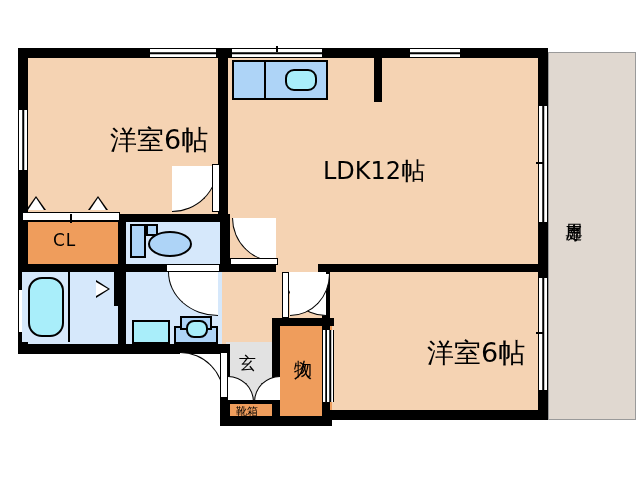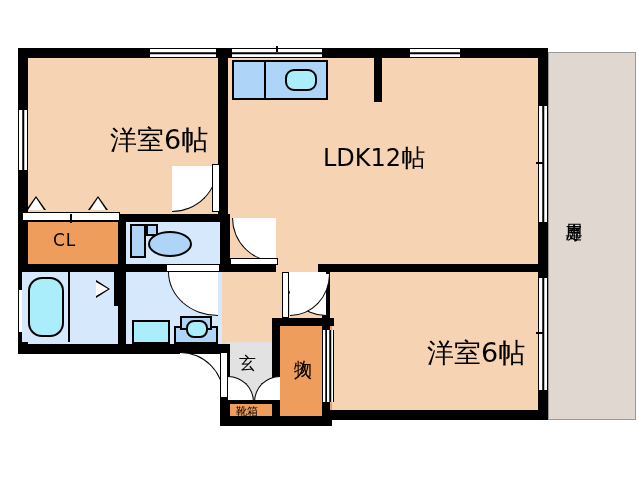--- a/index.html
+++ b/index.html
@@ -303,21 +303,21 @@
   <div class="abs toilet-bowl" style="left:148px; top:231px; width:44px; height:26px;"></div>
 
   <div class="abs wm-pan" style="left:132px; top:320px; width:38px; height:24px;"></div>
 
   <div class="abs lav-counter" style="left:174px; top:326px; width:44px; height:18px;"></div>
   <div class="abs lav-counter" style="left:180px; top:316px; width:32px; height:14px;"></div>
   <div class="abs lav-bowl" style="left:186px; top:320px; width:22px; height:18px;"></div>
 
   <div class="label lbl-room" style="left:66px; top:126px;">洋室6帖</div>
 
-  <div class="label lbl-ldk" style="left:323px; top:146px;">LDK12帖</div>
+  <div class="label lbl-ldk" style="left:323px; top:159px;">LDK12帖</div>
 
   <div class="label lbl-room" style="left:383px; top:339px;">洋室6帖</div>
 
   <div class="label lbl-cl" style="left:53px; top:232px;">CL</div>
 
   <div class="label lbl-genkan" style="left:239px; top:355px;">玄</div>
 
   <div class="label lbl-shoe" style="left:236px; top:406px;">靴箱</div>
 
   <div class="label lbl-mono vert" style="left:293px; top:346px;">物入</div>

